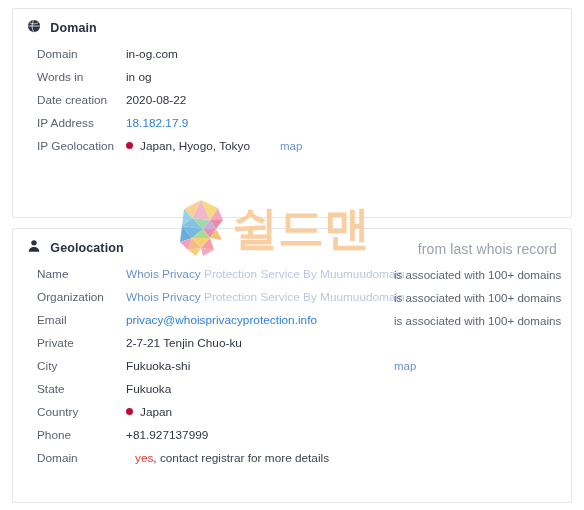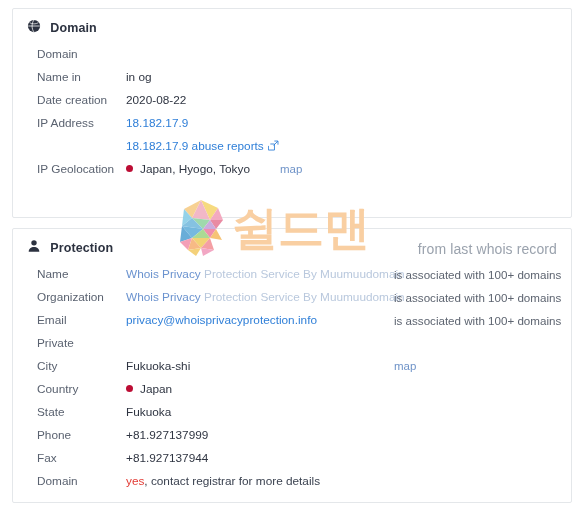--- a/index.html
+++ b/index.html
@@ -122,21 +122,21 @@
     vertical-align: 1px;
     margin-right: 7px;
   }
   .ext-icon {
     display: inline-block;
     width: 11px;
     height: 11px;
     vertical-align: -1px;
     margin-left: 4px;
   }
-  .red { color: #e23b35; }
+  .red { color: #e23b35; margin-left: 9px; }
   .rest { color: #3b4250; }
 
   
   .watermark {
     position: absolute;
     left: 170px;
     top: 196px;
     width: 230px;
     height: 64px;
     pointer-events: none;
@@ -175,58 +175,51 @@
           <path d="M1.3 8h13.4" stroke="#ffffff" stroke-width="0.9" fill="none"></path>
           <path d="M3 4.2c1.4 .9 3.1 1.4 5 1.4s3.6-.5 5-1.4" stroke="#ffffff" stroke-width="0.8" fill="none"></path>
         </svg>
       </span>
       <span class="card-title">Domain</span>
     </div>
 
     <div class="rows">
       <div class="row">
         <span class="lbl">Domain</span>
-      </div>
-      <div class="row">
-        <span class="lbl">Name in</span>
+        <span class="val">in-og.com</span>
+      </div>
+      <div class="row">
+        <span class="lbl">Words in</span>
         <span class="val">in og</span>
       </div>
       <div class="row">
         <span class="lbl">Date creation</span>
         <span class="val">2020-08-22</span>
       </div>
       <div class="row">
         <span class="lbl">IP Address</span>
         <span class="val link">18.182.17.9</span>
-      </div>
-      <div class="row">
-        <span class="lbl"></span>
-        <span class="val"><span class="link">18.182.17.9 abuse reports</span><span class="ext-icon"><svg viewBox="0 0 16 16" width="11" height="11">
-                <path d="M2.2 4.6h6v8.8h-8.8v-6" transform="translate(1.2,1.2)" stroke="#2f7fd8" stroke-width="1.3" fill="none"></path>
-                <path d="M9.2 1.5h5.3v5.3" stroke="#2f7fd8" stroke-width="1.3" fill="none"></path>
-                <path d="M14.3 1.7L8.1 7.9" stroke="#2f7fd8" stroke-width="1.3" fill="none"></path>
-              </svg></span></span>
       </div>
       <div class="row">
         <span class="lbl">IP Geolocation</span>
         <span class="val"><span class="flag"></span><span>Japan, Hyogo, Tokyo</span></span>
         <span class="maplink">map</span>
       </div>
     </div>
   </div>
 
   <div class="card" id="card-registrant">
     <div class="card-header">
       <span class="hdr-icon">
         <svg viewBox="0 0 16 16" width="14" height="14">
           <circle cx="8" cy="4.4" r="3.1" fill="#2c3240"></circle>
           <path d="M1.9 14.6c0-3.4 2.7-5.5 6.1-5.5s6.1 2.1 6.1 5.5z" fill="#2c3240"></path>
         </svg>
       </span>
-      <span class="card-title">Protection</span>
+      <span class="card-title">Geolocation</span>
       <span class="hdr-note">from last whois record</span>
     </div>
 
     <div class="rows">
       <div class="row">
         <span class="lbl">Name</span>
         <span class="val"><span class="link-soft">Whois Privacy</span> <span class="link-faded">Protection Service By Muumuudomain</span></span>
         <span class="assoc">is associated with 100+ domains</span>
       </div>
       <div class="row">
@@ -234,41 +227,38 @@
         <span class="val"><span class="link-soft">Whois Privacy</span> <span class="link-faded">Protection Service By Muumuudomain</span></span>
         <span class="assoc">is associated with 100+ domains</span>
       </div>
       <div class="row">
         <span class="lbl">Email</span>
         <span class="val link">privacy@whoisprivacyprotection.info</span>
         <span class="assoc">is associated with 100+ domains</span>
       </div>
       <div class="row">
         <span class="lbl">Private</span>
+        <span class="val">2-7-21 Tenjin Chuo-ku</span>
       </div>
       <div class="row">
         <span class="lbl">City</span>
         <span class="val">Fukuoka-shi</span>
         <span class="maplink city">map</span>
       </div>
       <div class="row">
+        <span class="lbl">State</span>
+        <span class="val">Fukuoka</span>
+      </div>
+      <div class="row">
         <span class="lbl">Country</span>
         <span class="val"><span class="flag"></span><span>Japan</span></span>
       </div>
       <div class="row">
-        <span class="lbl">State</span>
-        <span class="val">Fukuoka</span>
-      </div>
-      <div class="row">
         <span class="lbl">Phone</span>
         <span class="val">+81.927137999</span>
-      </div>
-      <div class="row">
-        <span class="lbl">Fax</span>
-        <span class="val">+81.927137944</span>
       </div>
       <div class="row">
         <span class="lbl">Domain</span>
         <span class="val"><span class="red">yes</span><span class="rest">, contact registrar for more details</span></span>
       </div>
     </div>
   </div>
 
   <div class="watermark">
     <div class="wm-logo">

